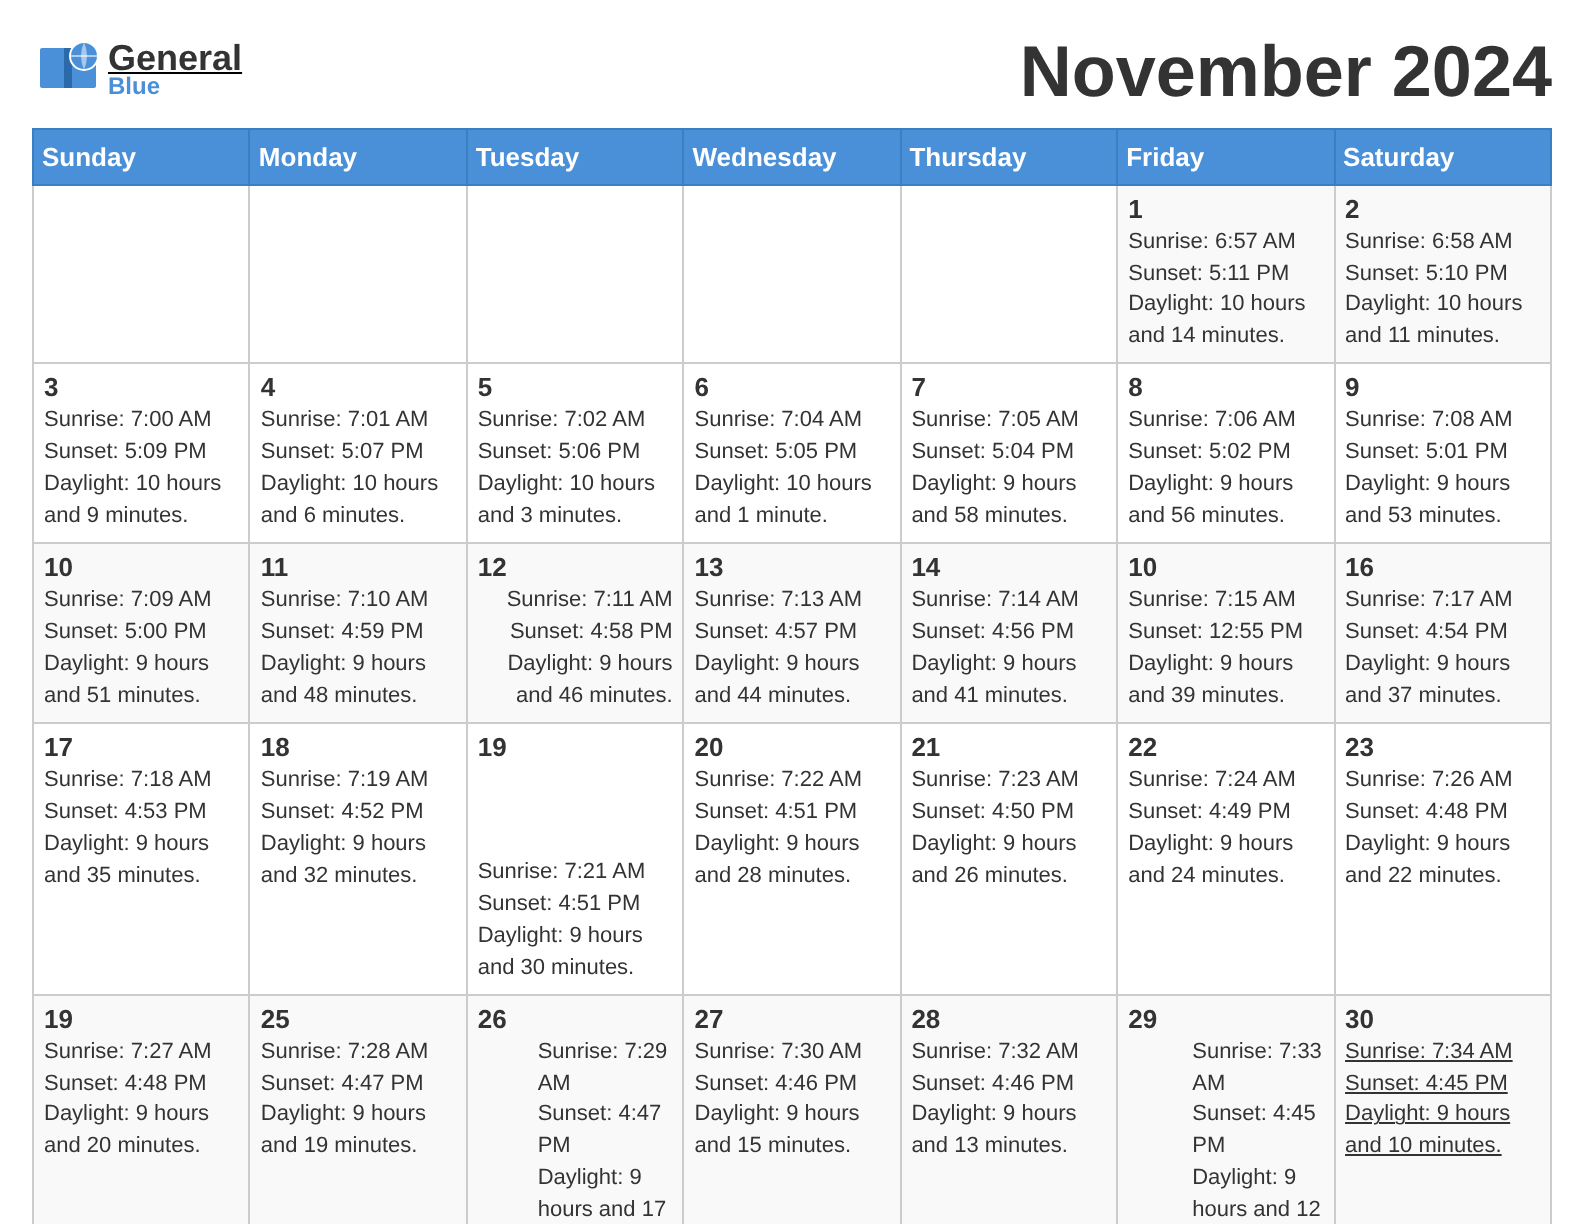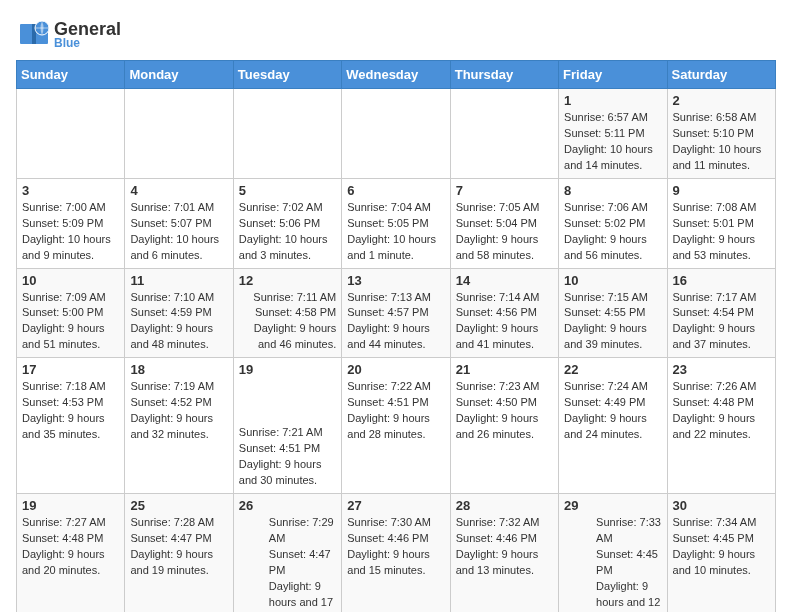--- a/index.html
+++ b/index.html
@@ -102,31 +102,32 @@
 
         <rect x="4" y="8" width="13" height="20" rx="1" fill="#4a90d9"></rect>
         <rect x="19" y="8" width="13" height="20" rx="1" fill="#4a90d9"></rect>
         <rect x="16" y="8" width="4" height="20" fill="#2a6aaa"></rect>
 
         <circle cx="26" cy="12" r="7" fill="#4a90d9" stroke="#fff" stroke-width="1"></circle>
         <path d="M26 5 Q29 12 26 19 Q23 12 26 5Z" fill="#fff" opacity="0.5"></path>
         <line x1="19" y1="12" x2="33" y2="12" stroke="#fff" stroke-width="0.8" opacity="0.7"></line>
       </svg>
       <div>
-        <div style="display:flex; align-items:flex-start; gap:0px;">
+        <div style="display:flex; align-items:flex-start; gap:0px;text-decoration:underline;">
           <span class="logo-general">General</span>
           <span style="color:#4a90d9; font-size:18px; font-weight:bold;">
             
           </span>
         </div>
         <div style="font-size:12px; font-weight:bold; color:#4a90d9; margin-top:-4px;">Blue</div>
       </div>
     </div>
   </div>
   <div class="title-area">
+    <div class="month-title">November 2024</div>
   </div>
 </div>
 
 <table class="calendar">
   <thead>
     <tr>
     <th>Sunday</th>
         <th>Monday</th>
         <th>Tuesday</th>
         <th>Wednesday</th>
@@ -226,21 +227,21 @@
         </td>
         <td>
           <span class="day-number">14</span>
           <div class="day-info" style="white-space: pre-line;">Sunrise: 7:14 AM
 Sunset: 4:56 PM
 Daylight: 9 hours and 41 minutes.</div>
         </td>
         <td>
           <span class="day-number">10</span>
           <div class="day-info" style="white-space: pre-line;">Sunrise: 7:15 AM
-Sunset: 4:55 PM
+Sunset: 12:55 PM
 Daylight: 9 hours and 39 minutes.</div>
         </td>
         <td>
           <span class="day-number">16</span>
           <div class="day-info" style="white-space: pre-line;">Sunrise: 7:17 AM
 Sunset: 4:54 PM
 Daylight: 9 hours and 37 minutes.</div>
         </td>
       </tr>
       <tr>
@@ -319,19 +320,19 @@
 Daylight: 9 hours and 13 minutes.</div>
         </td>
         <td>
           <span class="day-number">29</span>
           <div class="day-info" style="white-space: pre-line; margin-left: 32px;">Sunrise: 7:33 AM
 Sunset: 4:45 PM
 Daylight: 9 hours and 12 minutes.</div>
         </td>
         <td>
           <span class="day-number">30</span>
-          <div class="day-info" style="white-space: pre-line;">Sunrise: 7:34 AM
+          <div class="day-info" style="white-space: pre-line; text-decoration: underline;">Sunrise: 7:34 AM
 Sunset: 4:45 PM
 Daylight: 9 hours and 10 minutes.</div>
         </td>
       </tr>
     </tbody>
 </table>
 
 </body></html>

